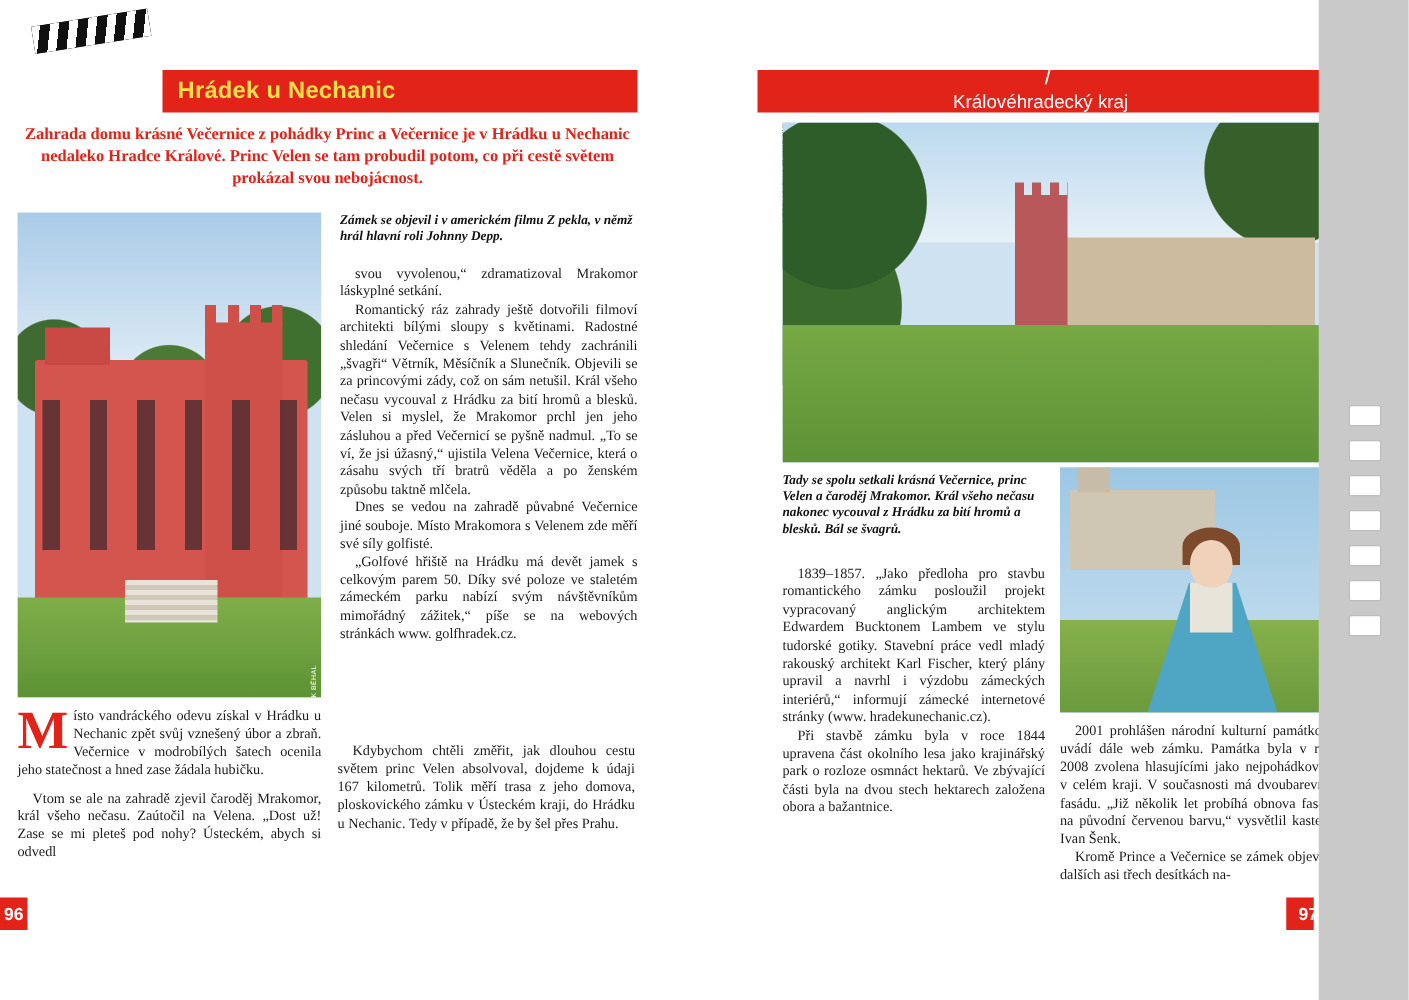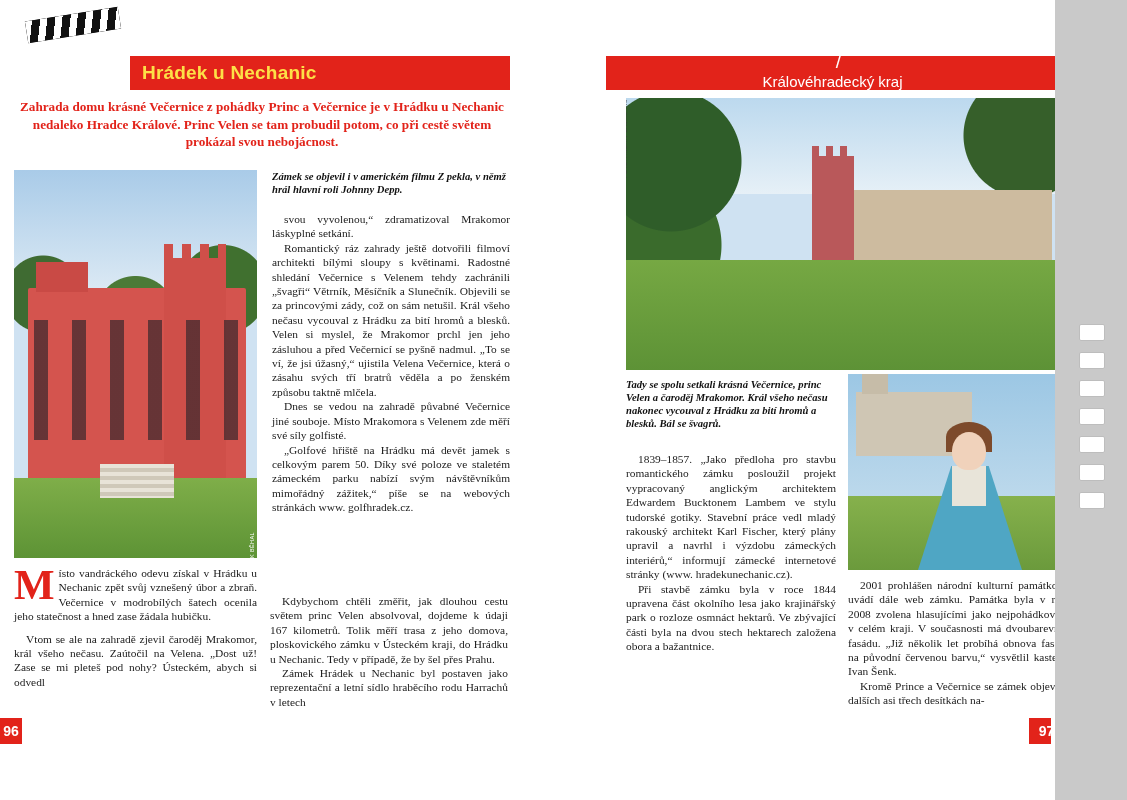--- a/index.html
+++ b/index.html
@@ -294,21 +294,20 @@
 
     <div class="col-text-a">
       <p>svou vyvolenou,“ zdramatizoval Mrakomor láskyplné setkání.</p>
       <p>Romantický ráz zahrady ještě dotvořili filmoví architekti bílými sloupy s květinami. Radostné shledání Večernice s Velenem tehdy zachránili „švagři“ Větrník, Měsíčník a Slunečník. Objevili se za princovými zády, což on sám netušil. Král všeho nečasu vycouval z Hrádku za bití hromů a blesků. Velen si myslel, že Mrakomor prchl jen jeho zásluhou a před Večernicí se pyšně nadmul. „To se ví, že jsi úžasný,“ ujistila Velena Večernice, která o zásahu svých tří bratrů věděla a po ženském způsobu taktně mlčela.</p>
       <p>Dnes se vedou na zahradě půvabné Večernice jiné souboje. Místo Mrakomora s Velenem zde měří své síly golfisté.</p>
       <p>„Golfové hřiště na Hrádku má devět jamek s celkovým parem 50. Díky své poloze ve staletém zámeckém parku nabízí svým návštěvníkům mimořádný zážitek,“ píše se na webových stránkách www. golfhradek.cz.</p>
     </div>
 
     <div class="col-text-b">
       <p>Kdybychom chtěli změřit, jak dlouhou cestu světem princ Velen absolvoval, dojdeme k údaji 167 kilometrů. Tolik měří trasa z jeho domova, ploskovického zámku v Ústeckém kraji, do Hrádku u Nechanic. Tedy v případě, že by šel přes Prahu.</p>
-      <p>Zámek Hrádek u Nechanic byl postaven jako reprezentační a letní sídlo hraběcího rodu Harrachů v letech</p>
     </div>
 
     <div class="pagenum left">96</div>
   </div>
 
   <div>
     <div class="title-bar-right">
       <span class="t1">Princ a Večernice</span>
       <span class="slash">/</span>
       <span class="t2">Královéhradecký kraj</span>

